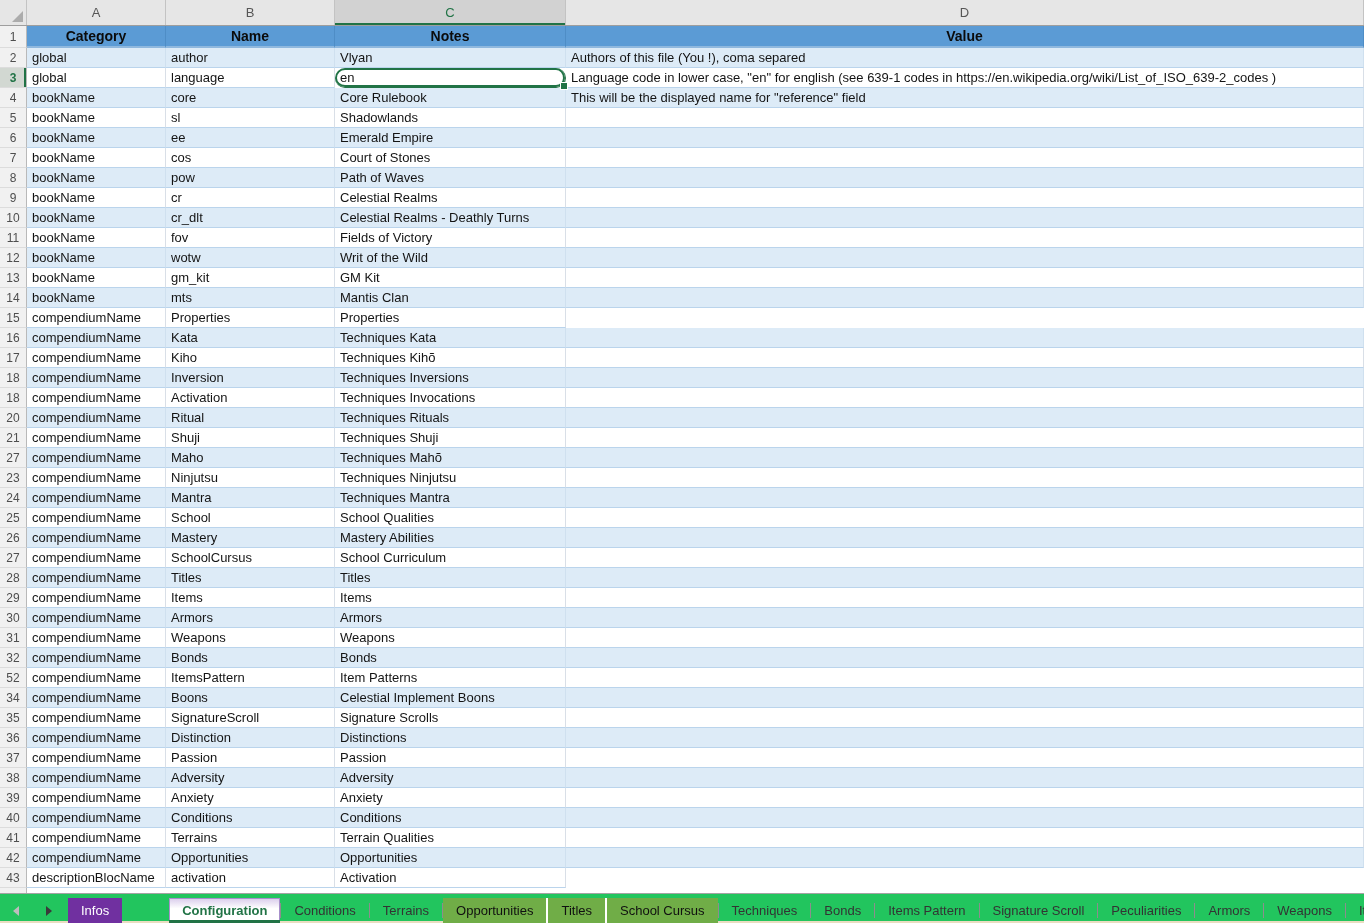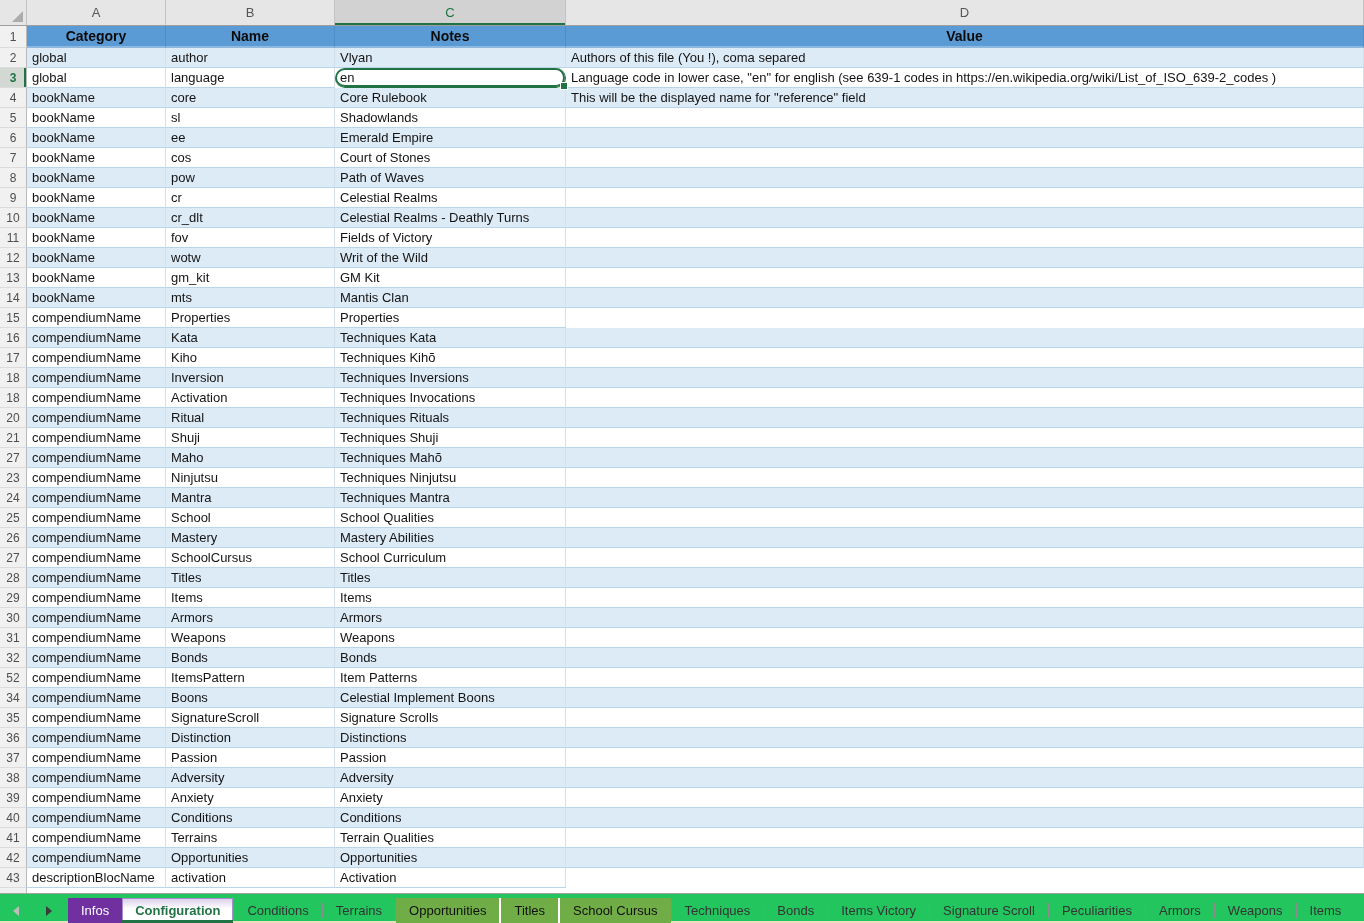--- a/index.html
+++ b/index.html
@@ -90,20 +90,21 @@
   .tab {
     padding:0 13px; display:flex; align-items:center; font-size:13px;
     color:#333; cursor:pointer; white-space:nowrap; user-select:none;
   }
   .tab.green  { background:var(--tabgreen); color:#101010; }
   .tab.purple { background:var(--tabpurple); color:#fff; }
   .tab.active {
     background:linear-gradient(#D8CBEB,#ffffff 42%);
     color:var(--green); font-weight:bold;
     box-shadow:inset 0 -3px 0 var(--green), inset 1px 1px 0 #A78FCB, inset -1px 0 0 #A78FCB;
+    margin-left:47px;
   }
   .tab-sep { width:1px; background:#8D8D8D; margin:5px 0; flex:0 0 auto; }
   .tab-sep.white { background:#FFFFFF; margin:0; width:2px; }
 </style>
 </head>
 <body>
 
 <div class="app">
 
   <div class="col-headers">
@@ -501,21 +502,21 @@
 <div class="tab-sep"></div>
   <div class="tab plain">
     <span>Techniques</span>
   </div>
 <div class="tab-sep"></div>
   <div class="tab plain">
     <span>Bonds</span>
   </div>
 <div class="tab-sep"></div>
   <div class="tab plain">
-    <span>Items Victory</span>
+    <span>Items Pattern</span>
   </div>
 <div class="tab-sep"></div>
   <div class="tab plain">
     <span>Signature Scroll</span>
   </div>
 <div class="tab-sep"></div>
   <div class="tab plain">
     <span>Peculiarities</span>
   </div>
 <div class="tab-sep"></div>

